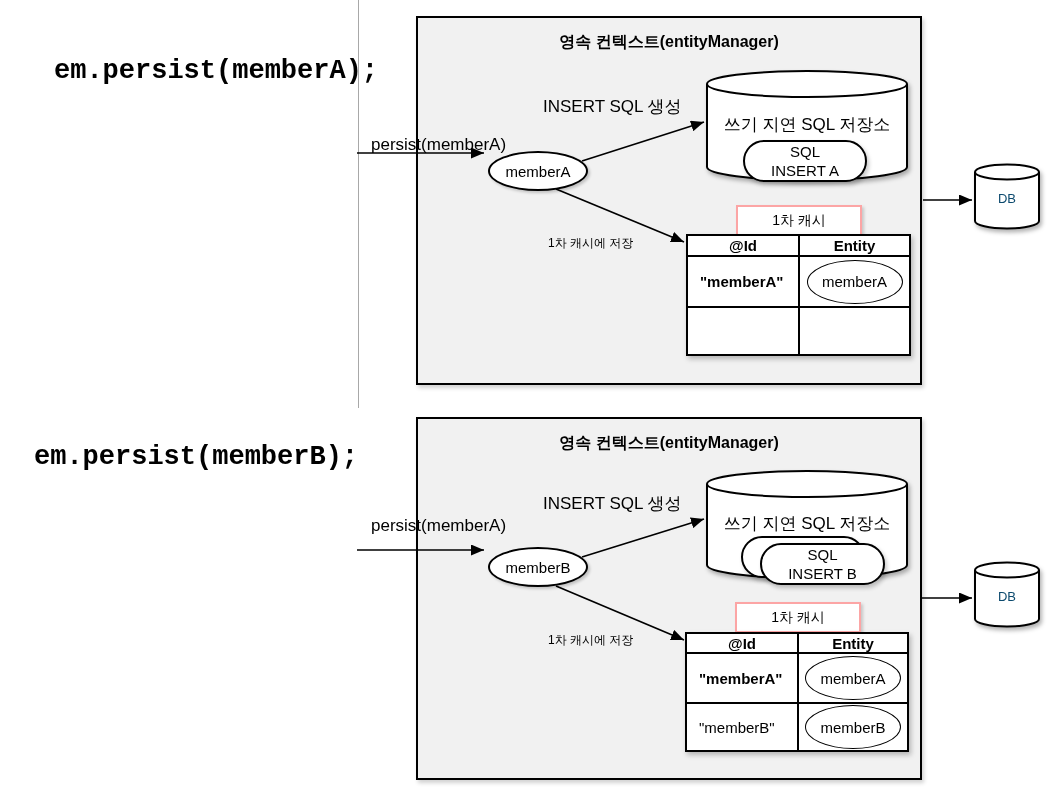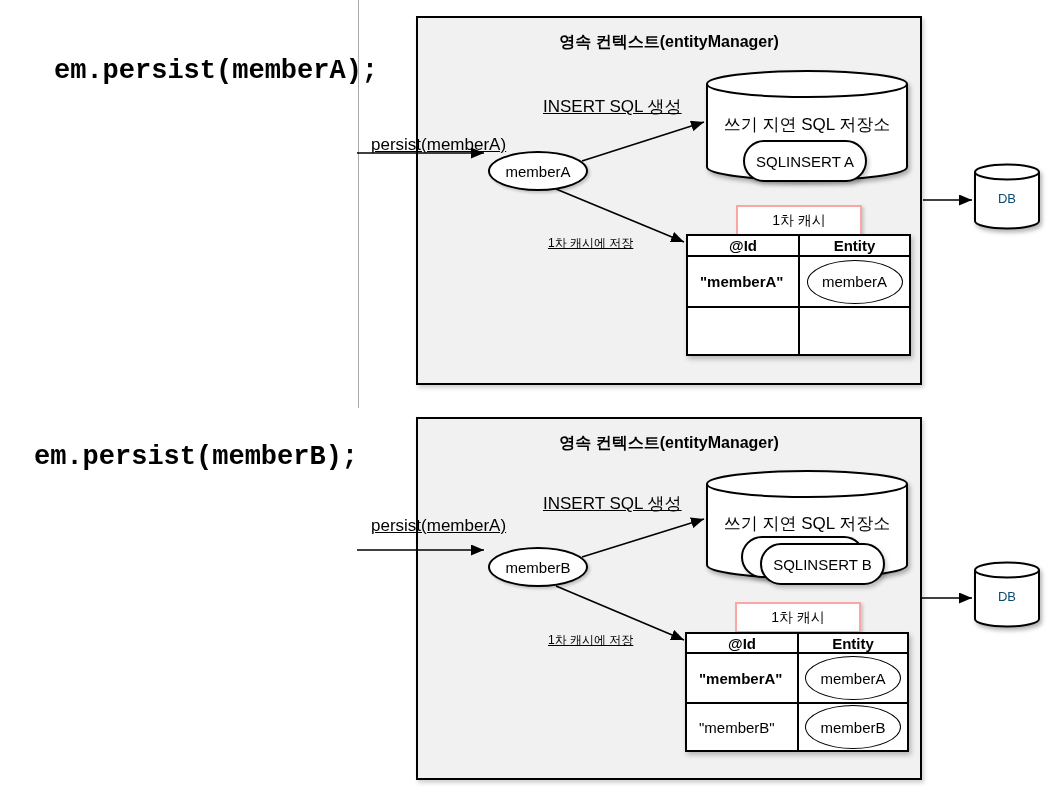--- a/index.html
+++ b/index.html
@@ -12,33 +12,33 @@
     position:absolute;font-family:"Liberation Mono","DejaVu Sans Mono",monospace;
     font-weight:bold;font-size:27px;letter-spacing:0px;white-space:pre;color:#000;
   }
   .panel{
     position:absolute;background:#f1f1f1;border:2px solid #000;box-sizing:border-box;
     box-shadow:2px 3px 4px rgba(0,0,0,0.18);
   }
   .panel-title{
     position:absolute;text-align:center;font-weight:bold;font-size:16px;z-index:5;
   }
-  .label{position:absolute;font-size:17px;white-space:nowrap;z-index:5;text-decoration:underline;}
+  .label{position:absolute;font-size:17px;white-space:nowrap;z-index:5;}
   .label.small{font-size:12px;text-align:right;}
   .member-ellipse{
     position:absolute;width:100px;height:40px;border:2px solid #000;border-radius:50%;
     background:#fff;box-sizing:border-box;display:flex;align-items:center;justify-content:center;
     font-size:15px;z-index:6;box-shadow:2px 2px 3px rgba(0,0,0,0.2);
   }
   .store-title{
     position:absolute;width:200px;text-align:center;font-size:17px;z-index:5;
   }
   .sqlbox{
     position:absolute;border:2px solid #000;border-radius:21px;background:#fff;
-    box-sizing:border-box;display:flex;align-items:center;justify-content:center;
+    box-sizing:border-box;display:flex;flex-direction:column;align-items:center;justify-content:center;
     font-size:15px;line-height:19px;z-index:7;text-align:center;
     box-shadow:2px 3px 4px rgba(0,0,0,0.22);
   }
   .sqlbox.back{z-index:6;box-shadow:2px 3px 4px rgba(0,0,0,0.22);}
   .cachebox{
     position:absolute;border:2px solid #fca5a5;background:#fff;box-sizing:border-box;
     display:flex;align-items:center;justify-content:center;font-size:14px;z-index:3;
     box-shadow:2px 2px 3px rgba(0,0,0,0.18);
   }
   .cachetable{

